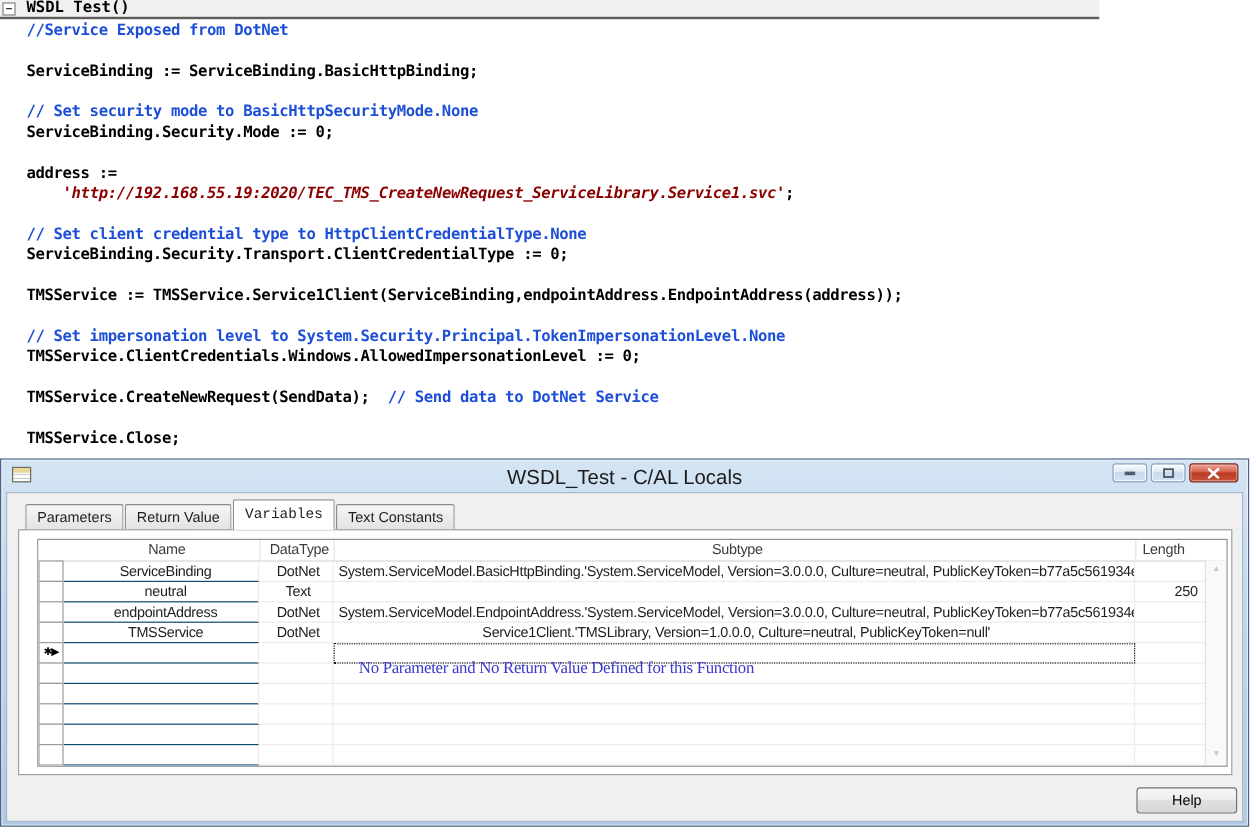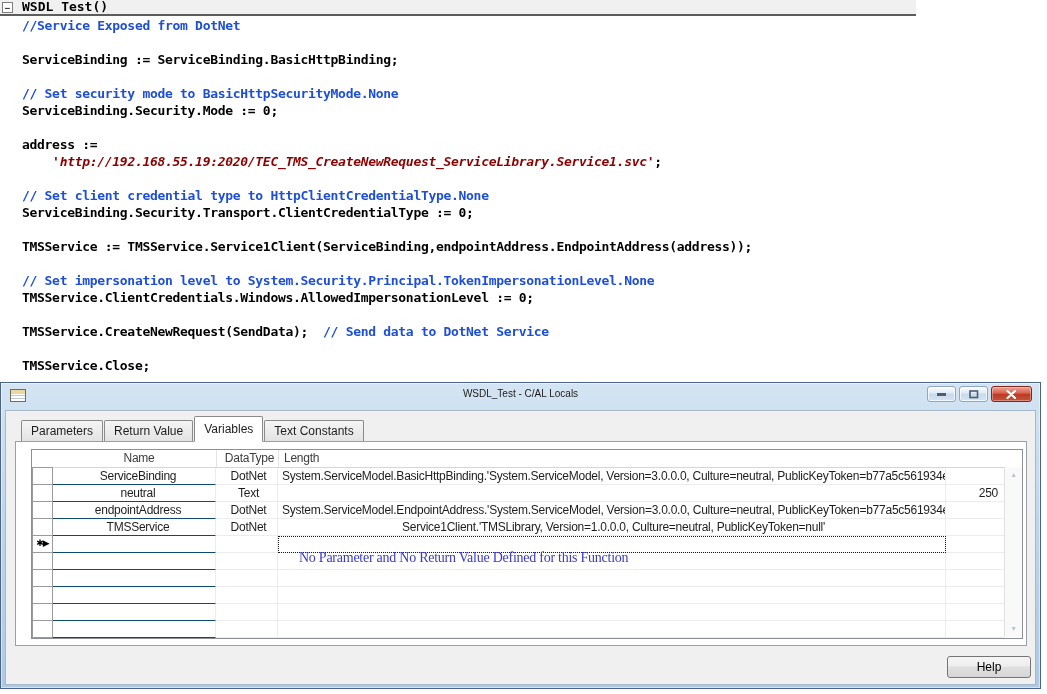--- a/index.html
+++ b/index.html
@@ -23,40 +23,40 @@
   
   .dialog{position:absolute;left:0;top:382px;width:1041px;height:307px;box-sizing:border-box;
           background:linear-gradient(180deg,#d4e4f3 0%,#bed6eb 45%,#afc9e2 100%);
           border:1px solid #4d648a;box-shadow:inset 0 0 0 1px rgba(255,255,255,0.5);}
   .titlebar{position:absolute;left:0;top:0;width:100%;height:27px;}
   .title-icon{position:absolute;left:9px;top:6px;width:16px;height:13px;box-sizing:border-box;
               border:1px solid #6e6e5e;
               background-image:linear-gradient(#e9d79e,#e9d79e),
                                repeating-linear-gradient(#ffffff 0 2px,#c3c8cd 2px 3px);
               background-size:100% 4px,100% 100%;background-repeat:no-repeat,repeat;}
-  .title-text{position:absolute;left:0;right:0;top:5px;text-align:center;font-size:10px;color:#1c1c1c;}
+  .title-text{position:absolute;left:0;right:0;top:5px;text-align:center;font-size:17px;color:#1c1c1c;}
   .win-buttons{position:absolute;right:8px;top:3px;display:flex;gap:3px;}
   .win-btn{width:29px;height:16px;border-radius:3px;border:1px solid #8fa7bf;box-sizing:border-box;
            display:flex;align-items:center;justify-content:center;cursor:pointer;
            background:linear-gradient(#fcfdfe,#dde9f4 45%,#c6d9ec 50%,#d6e4f2);
            box-shadow:inset 0 0 0 1px rgba(255,255,255,0.7);}
   .win-btn.close{width:41px;border-color:#84251a;
            background:linear-gradient(#eda496,#d9604b 45%,#bc3a24 50%,#c6523b);
            box-shadow:inset 0 0 0 1px rgba(255,255,255,0.35);}
 
   .client{position:absolute;left:4px;top:27px;width:1031px;height:275px;background:#f0f0f0;
           border:1px solid #a8b8cb;box-sizing:border-box;}
 
   
   .tabs{position:absolute;left:15px;top:4px;height:26px;display:flex;align-items:flex-end;}
   .tab{height:21px;line-height:21px;padding:0 9px;font-size:12px;color:#1e1e1e;cursor:pointer;
        background:linear-gradient(#f5f5f5,#e3e3e3);border:1px solid #8b8b8b;border-bottom:none;
        border-radius:2px 2px 0 0;margin-right:1px;box-sizing:border-box;}
   .tab.active{height:26px;line-height:24px;background:#ffffff;position:relative;z-index:3;
-              margin-bottom:-1px;border-bottom:1px solid #ffffff;}
+              margin-bottom:-1px;border-bottom:1px solid #ffffff;font-family:Liberation Mono, monospace;}
 
   
   .panel{position:absolute;left:9px;top:30px;width:1012px;height:205px;background:#ffffff;
          border:1px solid #9aa0a8;box-sizing:border-box;z-index:1;}
   .grid{position:absolute;left:15px;top:7px;width:992px;height:190px;box-sizing:border-box;
         border:1px solid #8b9097;background:#fff;overflow:hidden;
         font-size:12px;letter-spacing:-0.25px;color:#1e1e1e;}
   .grid-header{display:flex;height:17px;border-bottom:1px solid #d6d6d6;background:#fff;color:#3c3c3c;}
   .grid-row{display:flex;height:17px;}
   .cell{box-sizing:border-box;white-space:nowrap;overflow:hidden;line-height:16px;text-align:center;}
@@ -134,20 +134,21 @@
           <div class="tab active">Variables</div>
           <div class="tab">Text Constants</div>
         </div>
 
       <div class="panel">
         <div class="grid" id="grid">
           <div class="grid-header">
             <div class="cell c-sel"></div>
             <div class="cell c-name">Name</div>
             <div class="cell c-type">DataType</div>
+            <div class="cell c-sub">Subtype</div>
             <div class="cell c-len">Length</div>
           </div>
           <div id="grid-body">
               <div class="grid-row">
                 <div class="cell c-sel"></div>
                 <div class="cell c-name">ServiceBinding</div>
                 <div class="cell c-type">DotNet</div>
                 <div class="cell c-sub">System.ServiceModel.BasicHttpBinding.'System.ServiceModel, Version=3.0.0.0, Culture=neutral, PublicKeyToken=b77a5c561934e089'</div>
                 <div class="cell c-len"></div>
               </div>

